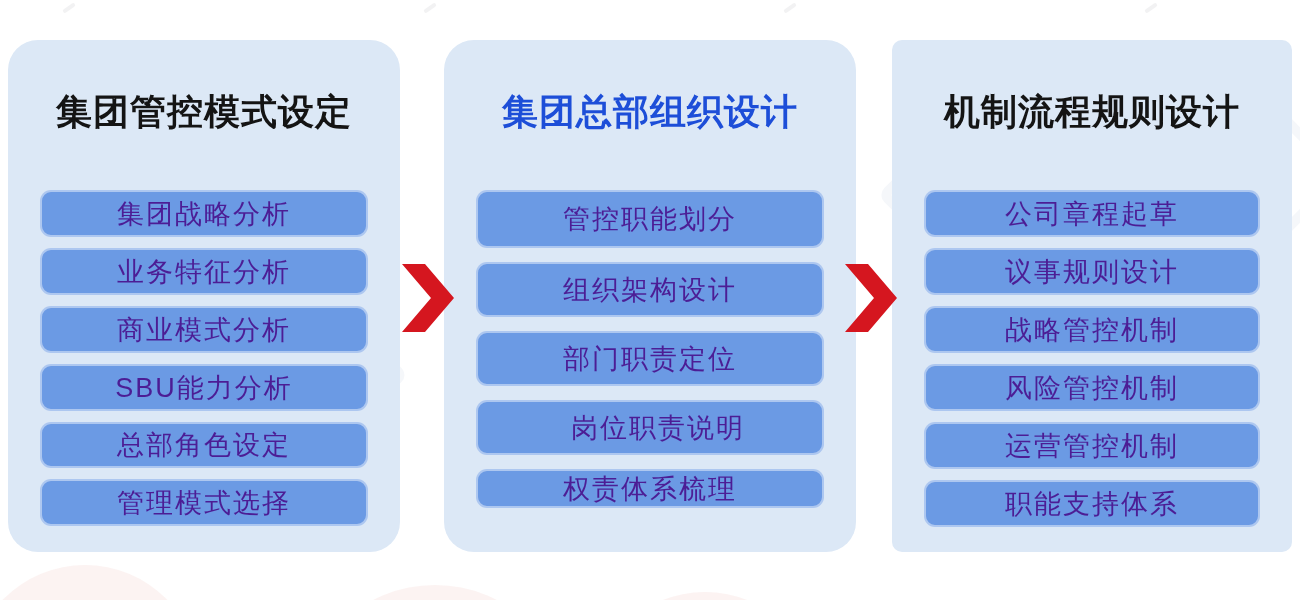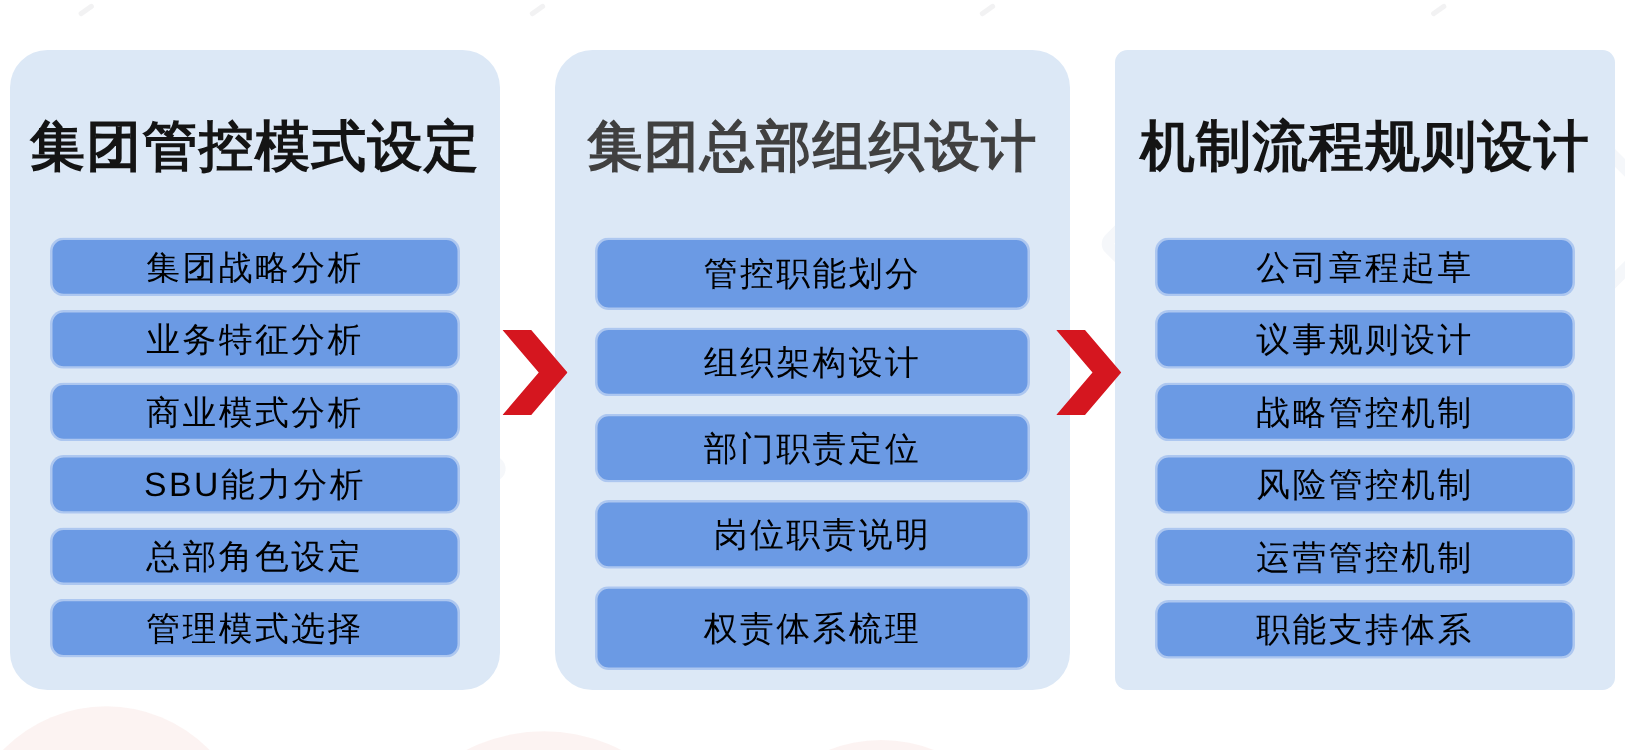--- a/index.html
+++ b/index.html
@@ -6,31 +6,31 @@
   #canvas{
     position:relative;width:1300px;height:600px;background:#ffffff;
     overflow:hidden;font-family:"Liberation Sans", sans-serif;
   }
   .panel{
     position:absolute;top:40px;height:512px;
     background:#dce8f6;border-radius:30px;
   }
   .panel-title{
     position:absolute;top:48px;left:0;right:0;
-    text-align:center;font-size:44px;font-weight:700;color:#141414;
+    text-align:center;font-size:36px;font-weight:700;color:#141414;
     letter-spacing:1px;white-space:nowrap;
   }
   .items{
     position:absolute;top:150px;left:32px;right:32px;
     display:flex;flex-direction:column;
   }
   .item{
     display:flex;align-items:center;justify-content:center;
     background:#6b9ae4;border:2px solid rgba(255,255,255,0.45);
-    border-radius:11px;color:#000000;font-size:27px;letter-spacing:2px;
+    border-radius:11px;color:#4c1d95;font-size:27px;letter-spacing:2px;
     box-sizing:border-box;white-space:nowrap;
   }
   .flow-arrow{position:absolute;width:52px;height:68px;top:264px;}
   
   .wm-diamond{
     position:absolute;box-sizing:border-box;
     border:10px solid rgba(120,145,185,0.07);
     transform:rotate(45deg);border-radius:10px;pointer-events:none;
   }
   .wm-circle{
@@ -73,27 +73,27 @@
       <div class="items" style="gap: 11px;">
         <div class="item" style="height: 47px; background: rgb(107, 154, 228);">集团战略分析</div>
         <div class="item" style="height: 47px; background: rgb(107, 154, 228);">业务特征分析</div>
         <div class="item" style="height: 47px; background: rgb(107, 154, 228);">商业模式分析</div>
         <div class="item" style="height: 47px; background: rgb(107, 154, 228);">SBU能力分析</div>
         <div class="item" style="height: 46px; background: rgb(107, 154, 228);">总部角色设定</div>
         <div class="item" style="height: 47px; background: rgb(107, 154, 228);">管理模式选择</div>
       </div>
     </div>
     <div class="panel" style="left: 444px; width: 412px; background: rgb(220, 232, 246);">
-      <div class="panel-title" style="color: #404040;">集团总部组织设计</div>
+      <div class="panel-title" style="color: #1d4ed8;">集团总部组织设计</div>
       <div class="items" style="gap: 14px;">
         <div class="item" style="height: 58px; background: rgb(107, 154, 228);">管控职能划分</div>
         <div class="item" style="height: 55px; background: rgb(107, 154, 228);">组织架构设计</div>
         <div class="item" style="height: 55px; background: rgb(107, 154, 228);">部门职责定位</div>
         <div class="item" style="height: 55px; background: rgb(107, 154, 228); padding-left: 16px;">岗位职责说明</div>
-        <div class="item" style="height: 67px; background: rgb(107, 154, 228);">权责体系梳理</div>
+        <div class="item" style="height: 39px; background: rgb(107, 154, 228);">权责体系梳理</div>
       </div>
     </div>
     <div class="panel" style="left: 892px; width: 400px; background: rgb(220, 232, 246); border-radius: 10px;">
       <div class="panel-title" style="color: rgb(20, 20, 20);">机制流程规则设计</div>
       <div class="items" style="gap: 11px; font-family: Liberation Serif, serif;">
         <div class="item" style="height: 47px; background: rgb(107, 154, 228);">公司章程起草</div>
         <div class="item" style="height: 47px; background: rgb(107, 154, 228);">议事规则设计</div>
         <div class="item" style="height: 47px; background: rgb(107, 154, 228);">战略管控机制</div>
         <div class="item" style="height: 47px; background: rgb(107, 154, 228);">风险管控机制</div>
         <div class="item" style="height: 47px; background: rgb(107, 154, 228);">运营管控机制</div>

